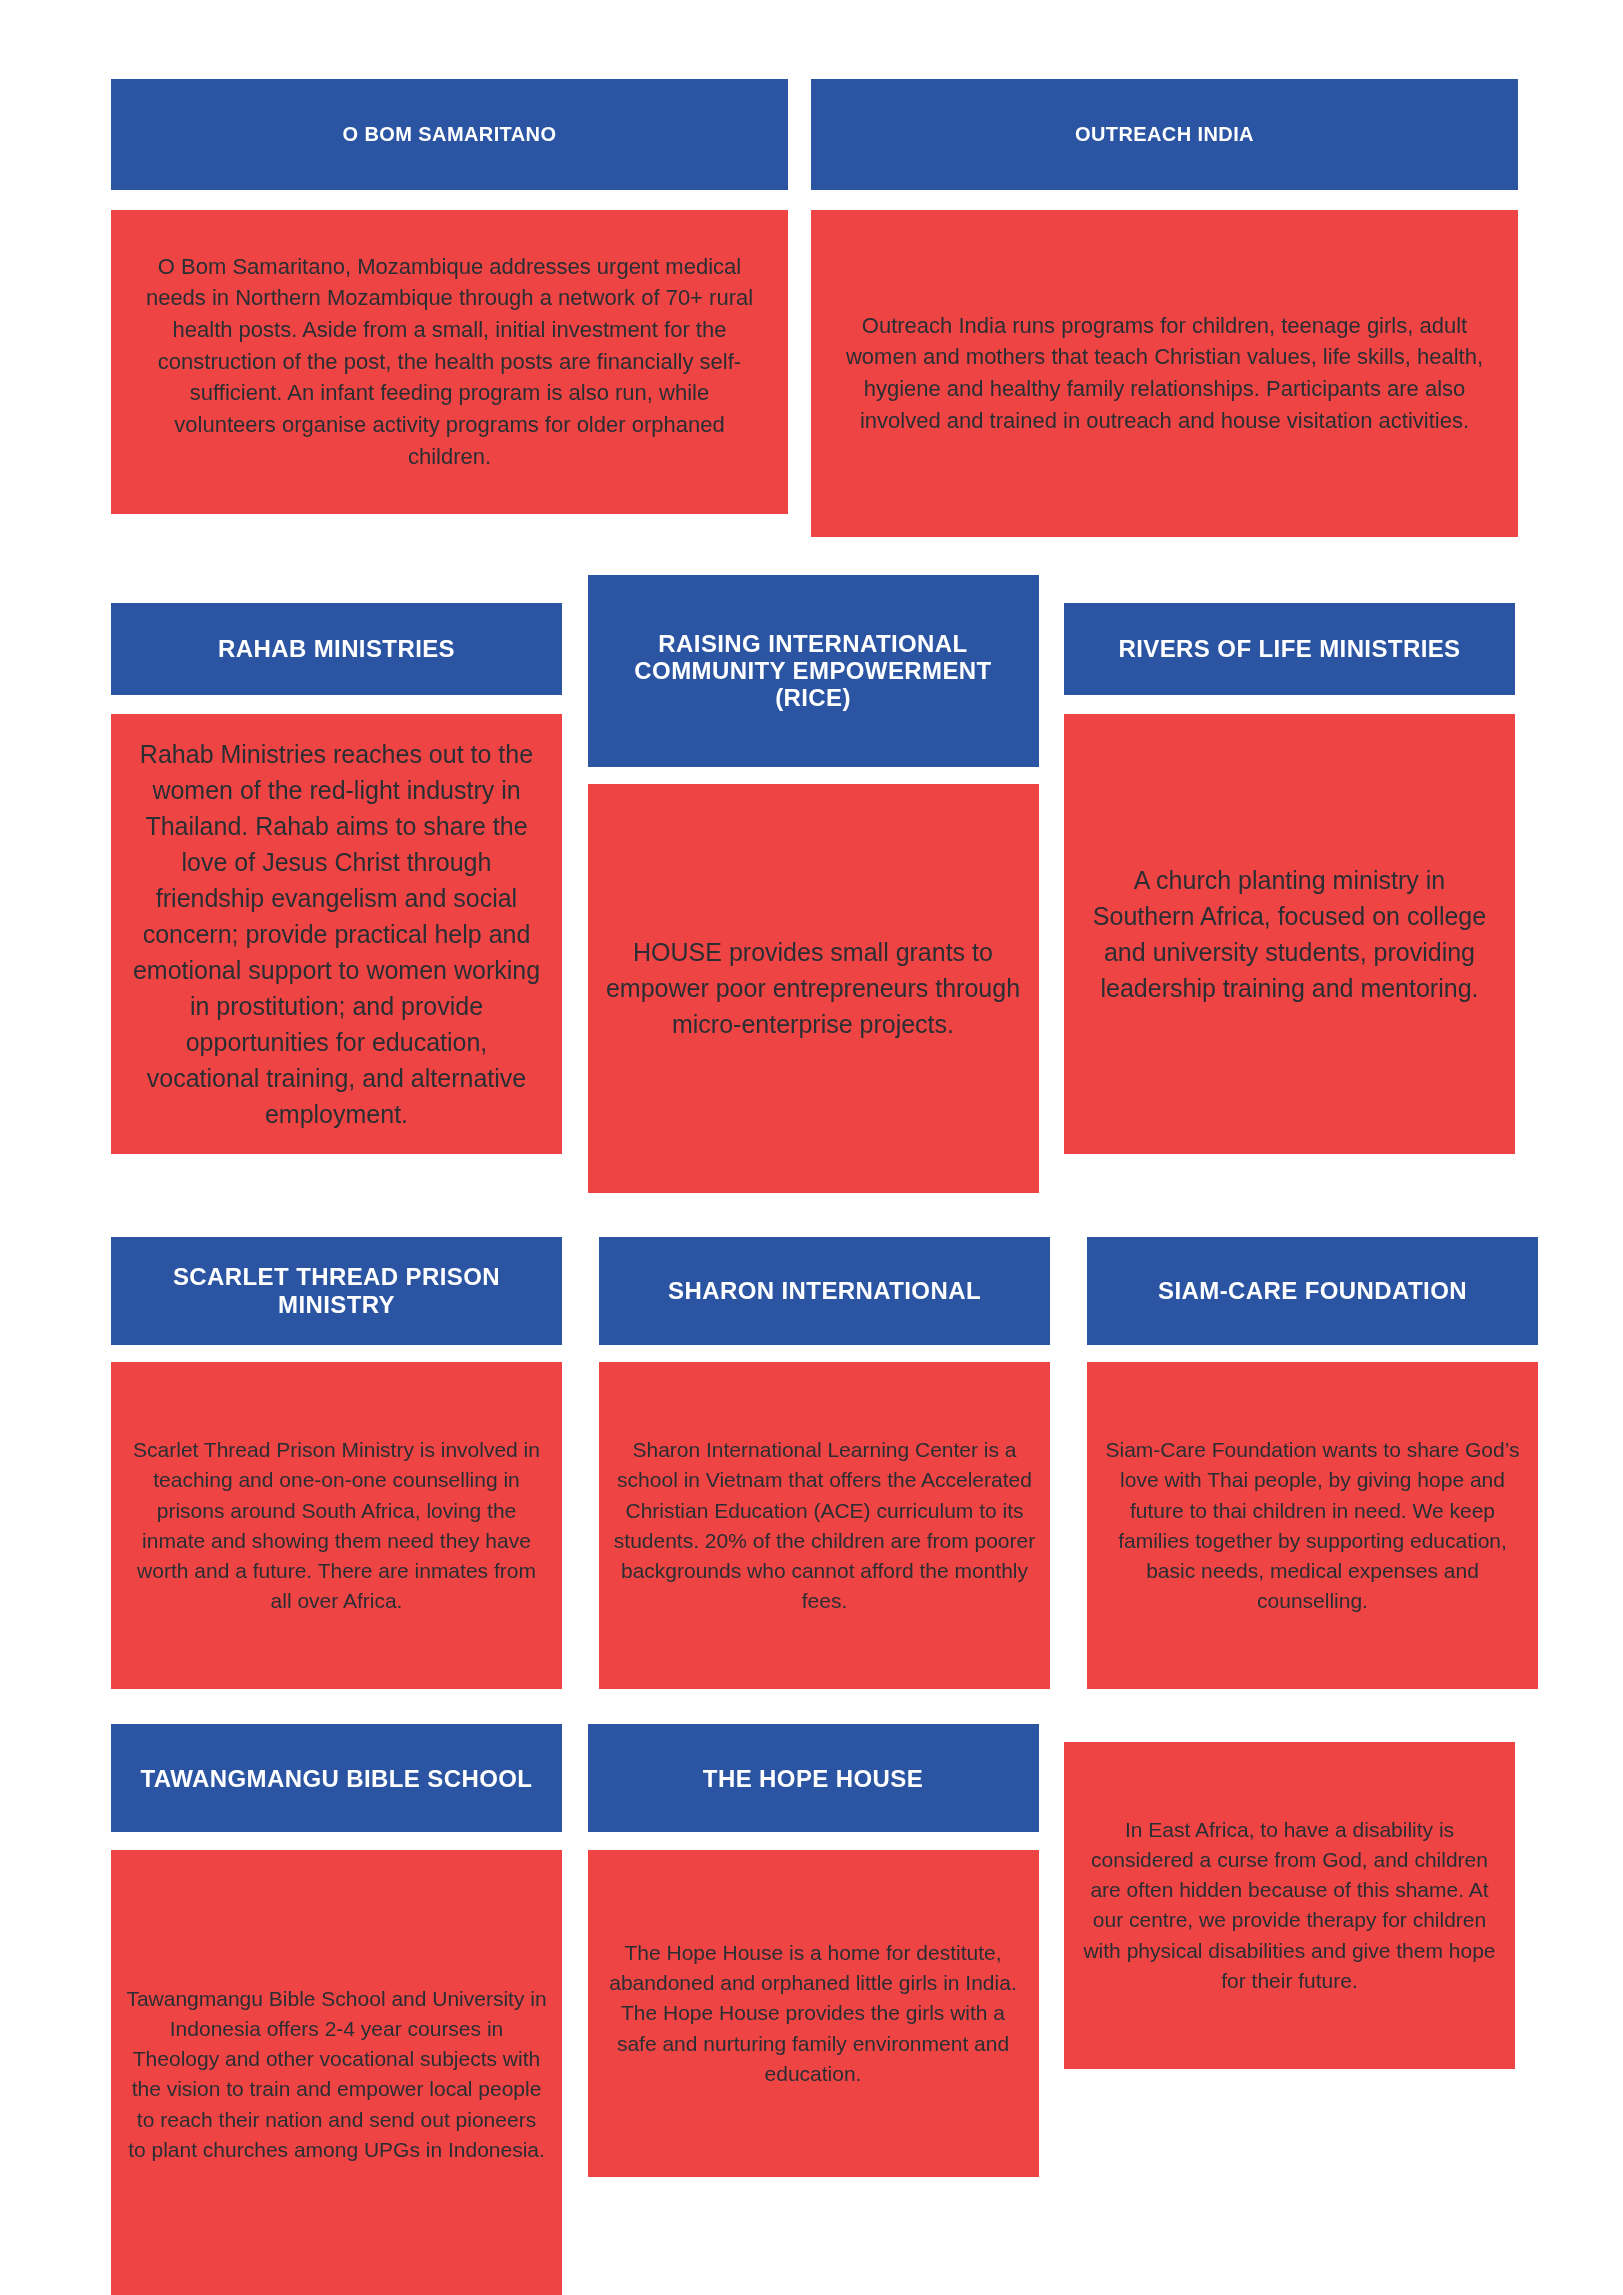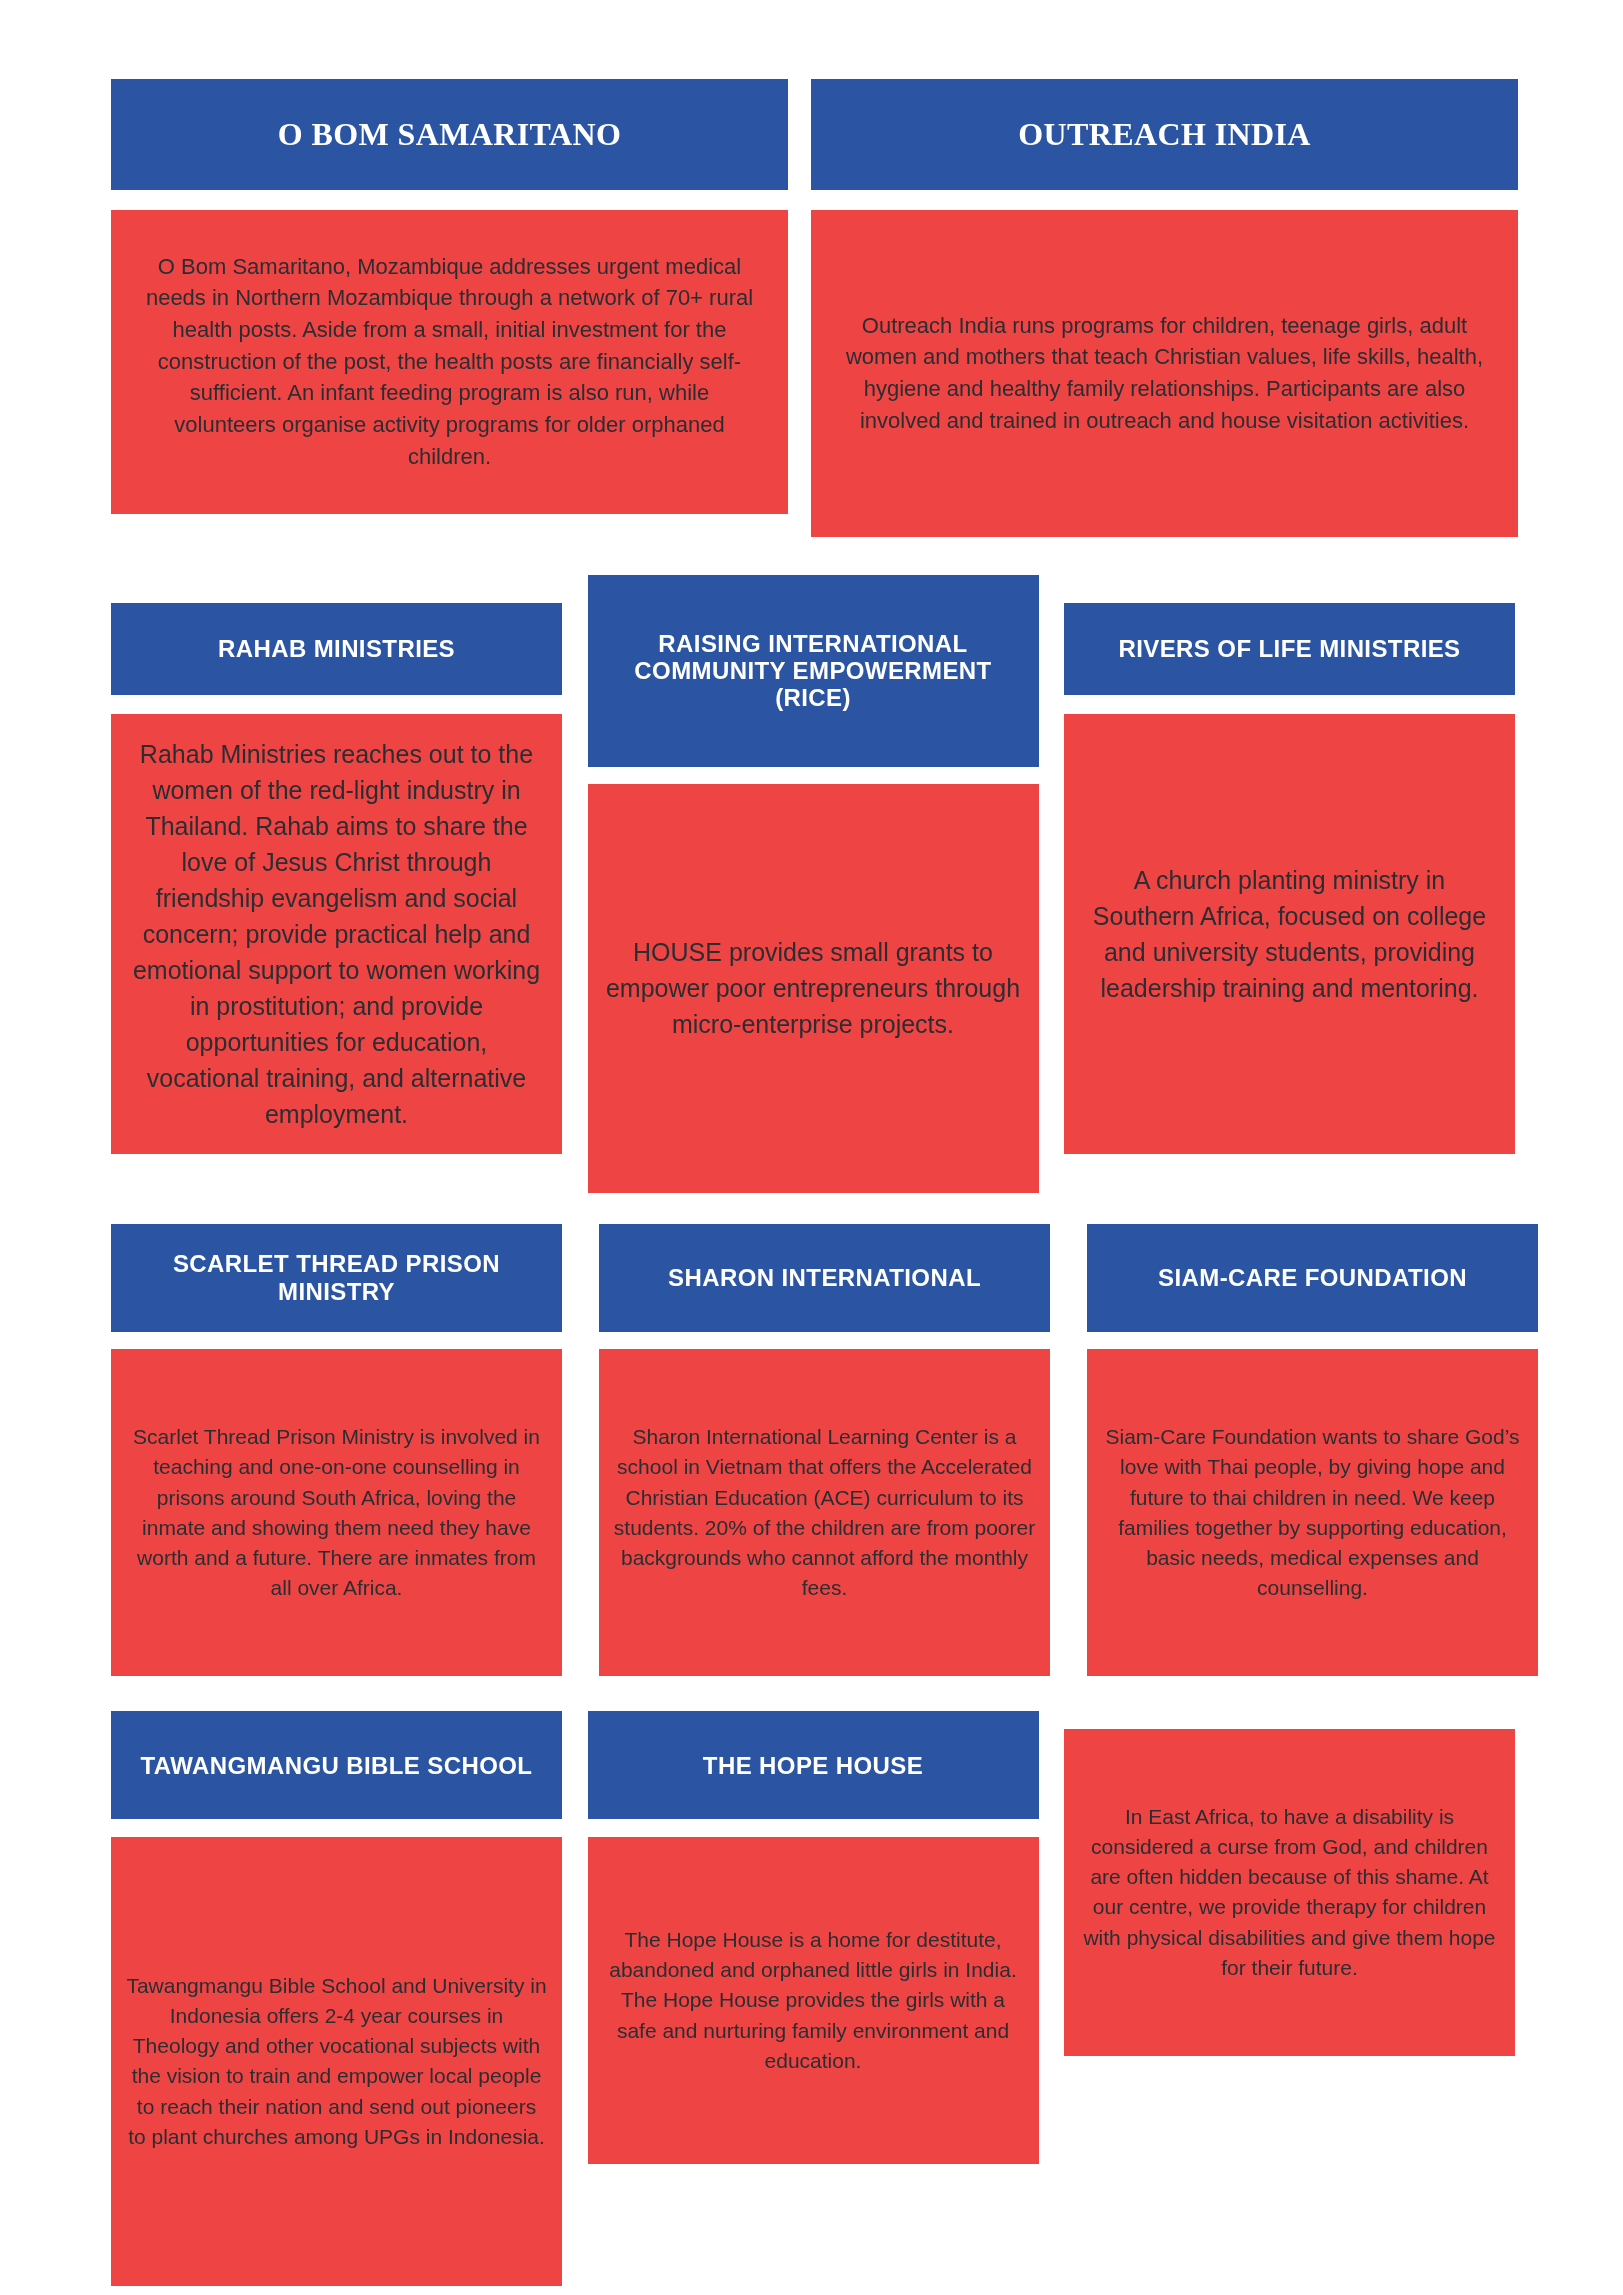--- a/index.html
+++ b/index.html
@@ -59,22 +59,21 @@
 
   
   .row1 {
     display: grid;
     grid-template-columns: 677px 707px;
     column-gap: 23px;
     margin-bottom: 0;
   }
   .row1 .card-header {
     height: 111px;
-    font-size: 32px;
-    font-family: Liberation Serif, serif;
+    font-size: 20px;
   }
   .row1 .card-body {
     margin-top: 19.6px;
     font-size: 22px;
     padding: 22px 26px;
   }
   .row1 .c1 .card-body { height: 304px; }
   .row1 .c2 .card-body { height: 327px; align-items: center; }
   .row1 .c2 .card-header { height: 111px; }
 
@@ -99,21 +98,21 @@
   .row2 .c2 .card-body { margin-top: 17px; height: 409px; }
   .row2 .c3 .card-body { height: 440px; }
 
   
   .row3, .row4 {
     display: grid;
     grid-template-columns: 451px 451px 451px;
     column-gap: 25.5px;
     align-items: start;
   }
-  .row3 { margin-top: 31px; gap: 37px; }
+  .row3 { margin-top: 44px; gap: 37px; }
   .row4 { margin-top: 35px; }
   .row3 .card-header, .row4 .card-header {
     height: 108px;
     font-size: 24px;
   }
   .row3 .card-body, .row4 .card-body {
     margin-top: 17.7px;
     font-size: 21px;
     padding: 17px 14.4px;
   }

